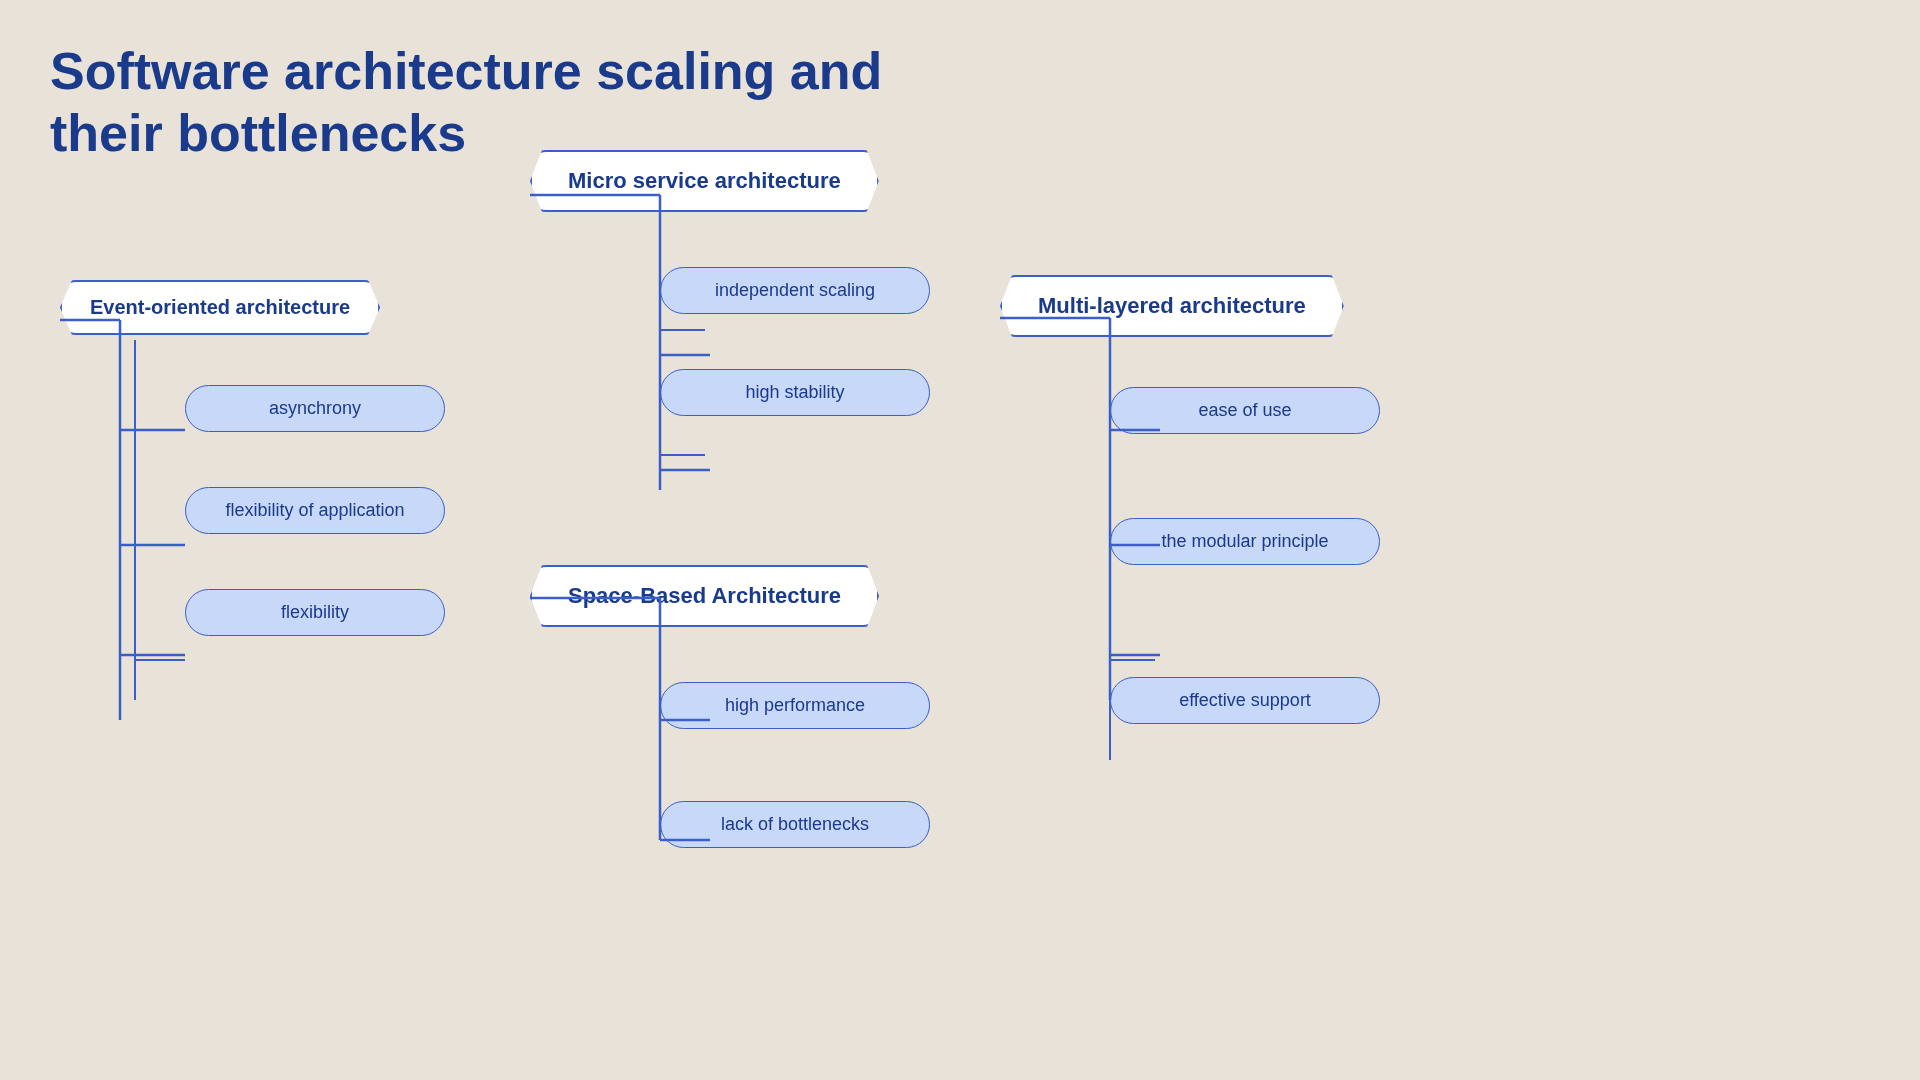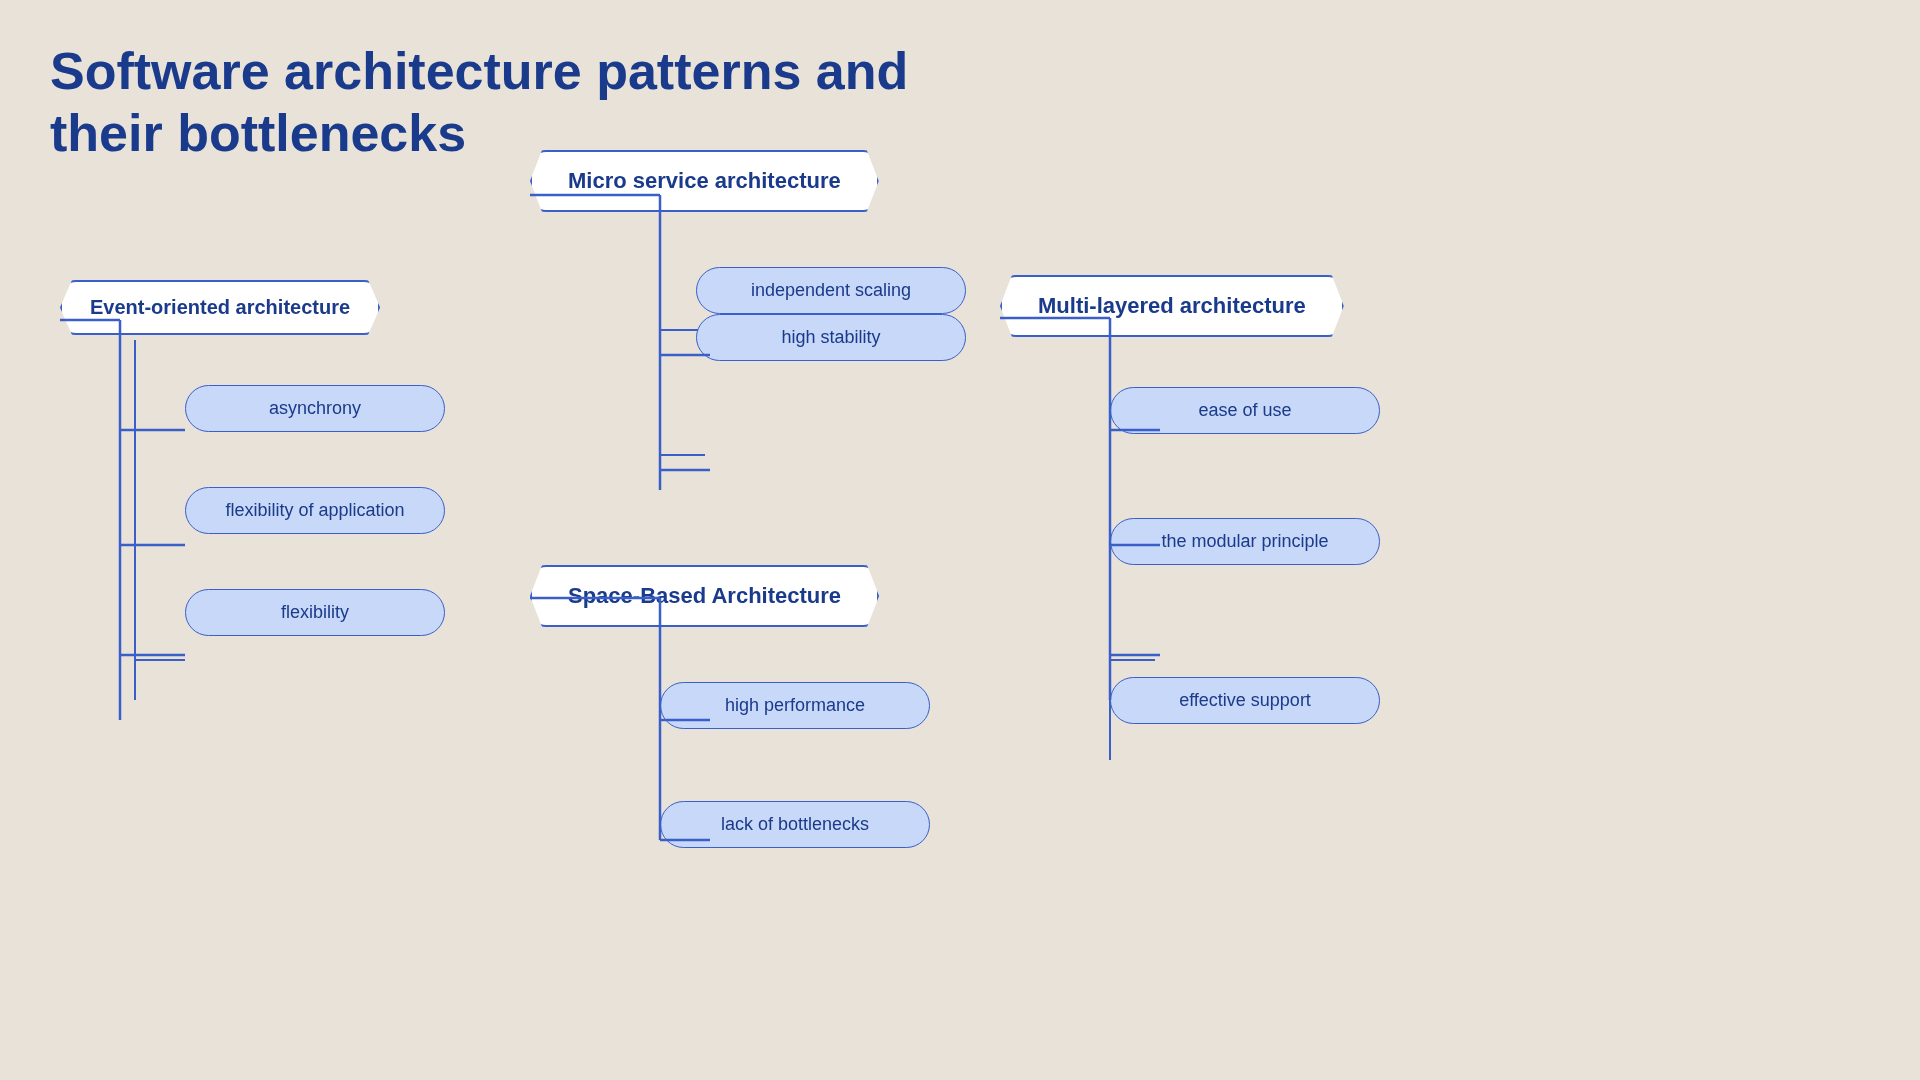--- a/index.html
+++ b/index.html
@@ -91,36 +91,36 @@
   <line x1="1110" y1="340" x2="1110" y2="760" stroke="#3a5fc8" stroke-width="2"></line>
 
   <line x1="1110" y1="430" x2="1155" y2="430" stroke="#3a5fc8" stroke-width="2"></line>
 
   <line x1="1110" y1="545" x2="1155" y2="545" stroke="#3a5fc8" stroke-width="2"></line>
 
   <line x1="1110" y1="660" x2="1155" y2="660" stroke="#3a5fc8" stroke-width="2"></line>
 </svg>
 
 <div class="page-title">
-  <div>Software architecture patterns and</div>
+  <div>Software architecture scaling and</div>
   <div>their bottlenecks</div>
 </div>
 
 <div style="position:absolute; left:60px; top:280px;">
   <div class="hex-box">Event-oriented architecture</div>
   <div style="margin-left:125px; margin-top:50px; display:flex; flex-direction:column; gap:55px;">
     <div class="pill-box" style="width:260px; justify-content:center;">asynchrony</div>
     <div class="pill-box" style="width:260px; justify-content:center;">flexibility of application</div>
     <div class="pill-box" style="width:260px; justify-content:center;">flexibility</div>
   </div>
 </div>
 
 <div style="position:absolute; left:530px; top:150px;">
   <div class="hex-box" style="font-size:22px; padding:16px 36px;">Micro service architecture</div>
-  <div style="margin-left:130px; margin-top:55px; display:flex; flex-direction:column; padding-left:36px;">
+  <div style="margin-left:130px; margin-top:55px; display:flex; flex-direction:column; gap:55px;">
     <div class="pill-box" style="width:270px; justify-content:center;">independent scaling</div>
     <div class="pill-box" style="width:270px; justify-content:center;">high stability</div>
   </div>
 </div>
 
 <div style="position:absolute; left:530px; top:565px;">
   <div class="hex-box" style="font-size:22px; padding:16px 36px;">Space-Based Architecture</div>
   <div style="margin-left:130px; margin-top:55px; display:flex; flex-direction:column; gap:72px;">
     <div class="pill-box" style="width:270px; justify-content:center;">high performance</div>
     <div class="pill-box" style="width:270px; justify-content:center;">lack of bottlenecks</div>

